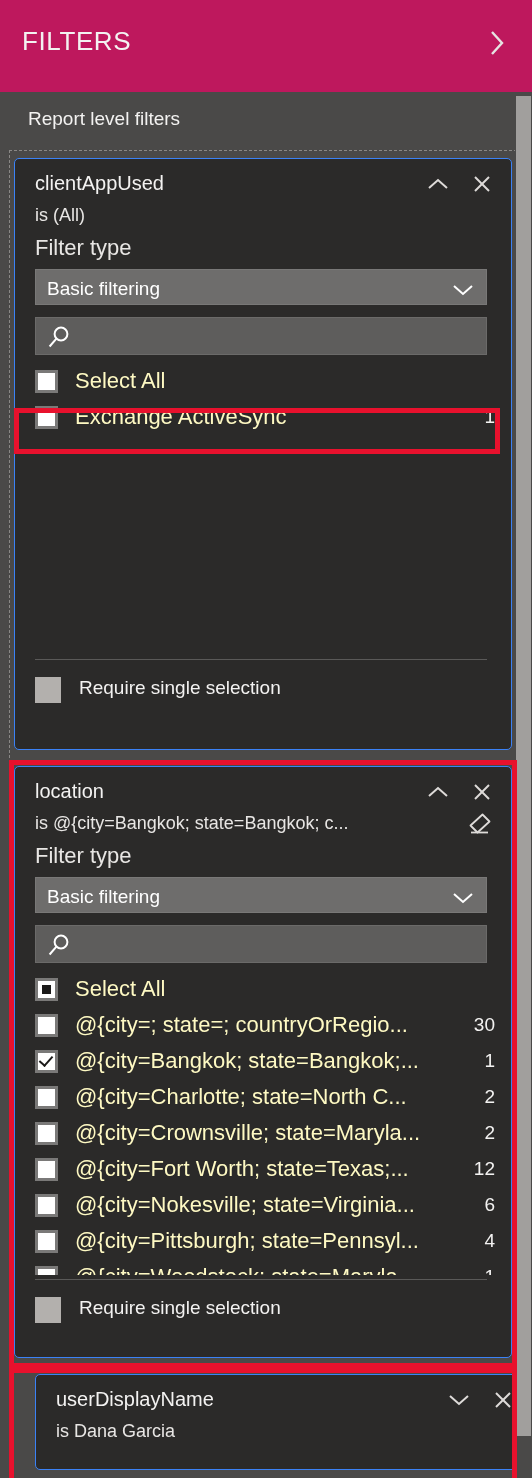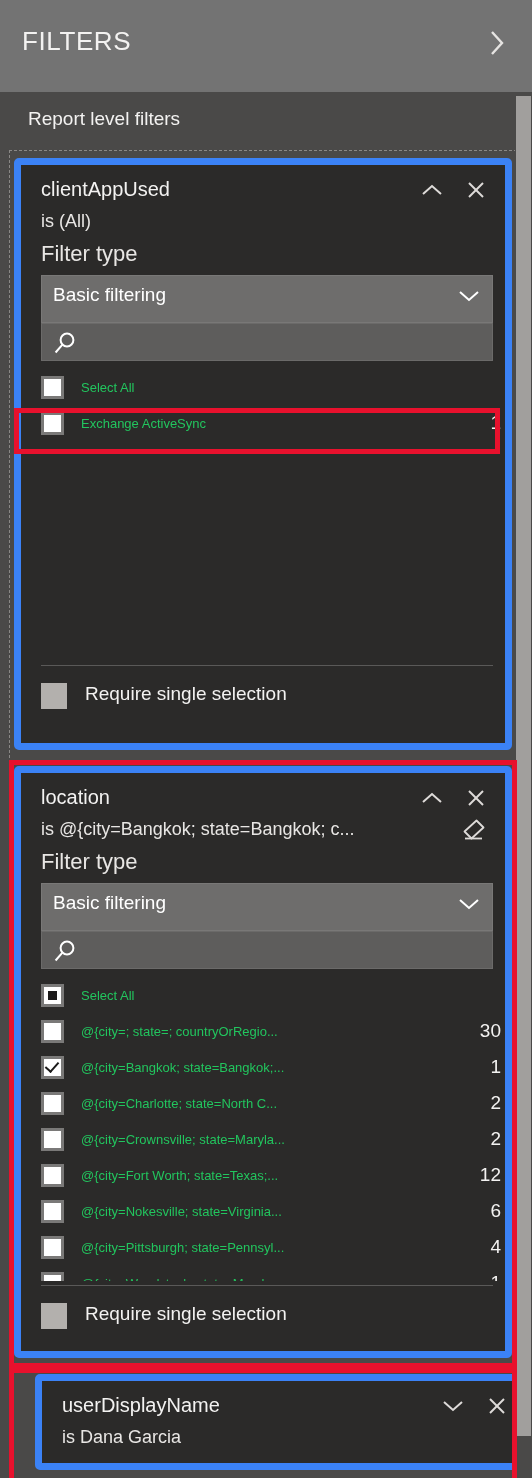--- a/index.html
+++ b/index.html
@@ -20,21 +20,21 @@
     overflow: hidden;
     background: #252423;
   }
 
   
   .pane-header {
     position: absolute;
     top: 0; left: 0;
     width: 532px;
     height: 92px;
-    background: #737373;
+    background: #be185d;
     box-sizing: border-box;
   }
   .pane-title {
     position: absolute;
     left: 22px;
     top: 26px;
     font-size: 26px;
     letter-spacing: 0.6px;
     color: #f3f2f1;
     font-weight: 400;
@@ -78,21 +78,21 @@
     height: 1328px;
     border: 1px dashed #8a8886;
     border-bottom: none;
     box-sizing: border-box;
   }
 
   
   .card {
     position: absolute;
     background: #2b2a29;
-    border: 7px solid #3b82f6;
+    border: 1px solid #3b82f6;
     border-radius: 5px;
     box-sizing: border-box;
   }
   .card-title {
     position: absolute;
     left: 20px;
     top: 13px;
     font-size: 20px;
     color: #f3f2f1;
   }
@@ -132,21 +132,21 @@
     position: absolute;
     left: 20px;
     font-size: 22px;
     color: #e8e6e4;
   }
 
   
   .dropdown {
     position: absolute;
     left: 20px;
-    height: 48px;
+    height: 36px;
     width: 452px;
     background: #6e6d6c;
     border: 1px solid #797877;
     box-sizing: border-box;
     cursor: pointer;
   }
   .dropdown-text {
     position: absolute;
     left: 11px;
     top: 8px;
@@ -216,22 +216,22 @@
     transform: rotate(42deg);
   }
   .cbx.partial::after {
     content: "";
     position: absolute;
     left: 4px; top: 4px;
     width: 9px; height: 9px;
     background: #1b1a19;
   }
   .row-label {
-    font-size: 13px;
-    color: #22c55e;
+    font-size: 22px;
+    color: #fef9c3;
     white-space: nowrap;
     overflow: hidden;
     flex: 1 1 auto;
   }
   .row-count {
     font-size: 19px;
     color: #f3f2f1;
     margin-left: 8px;
     flex: 0 0 auto;
     text-align: right;

